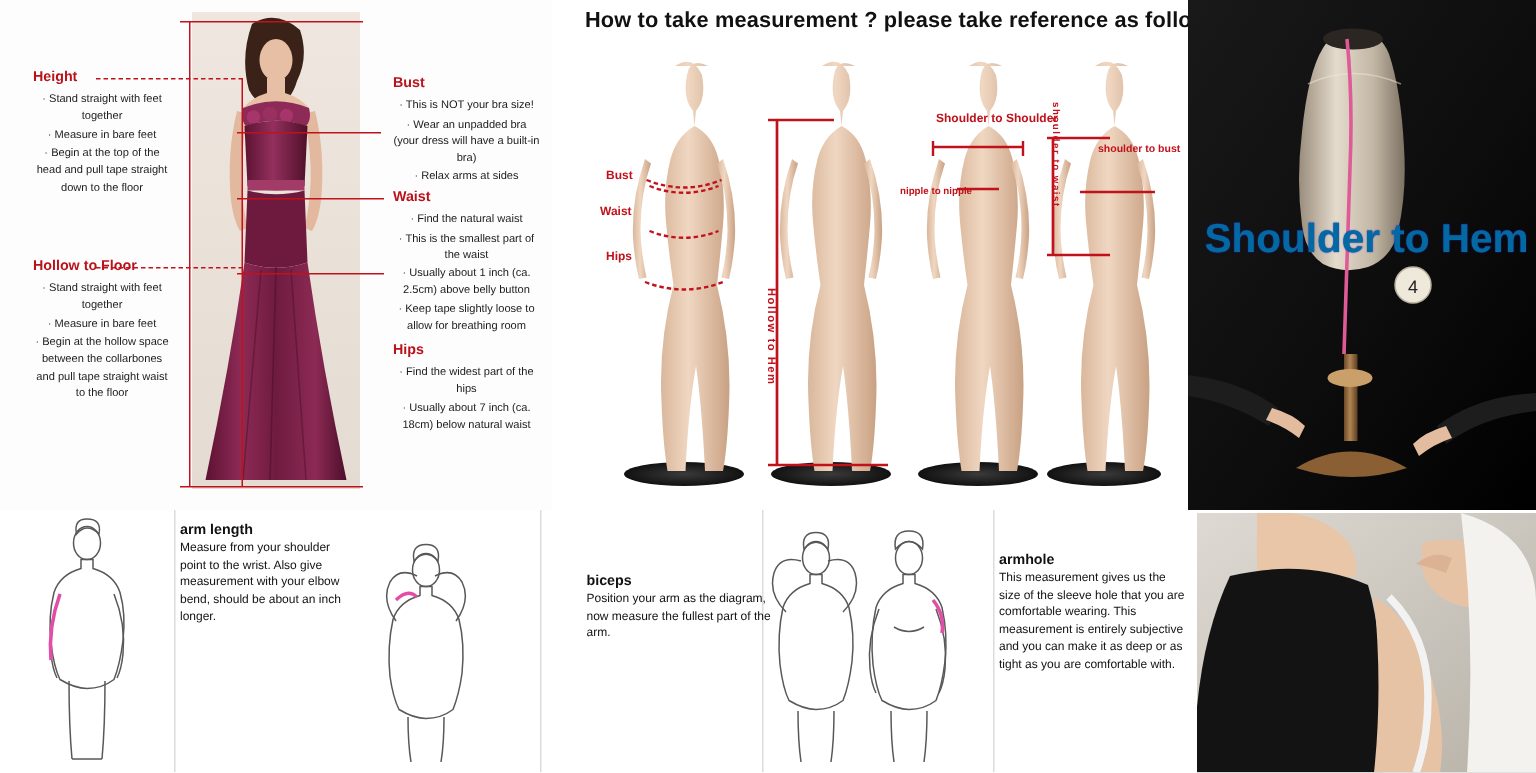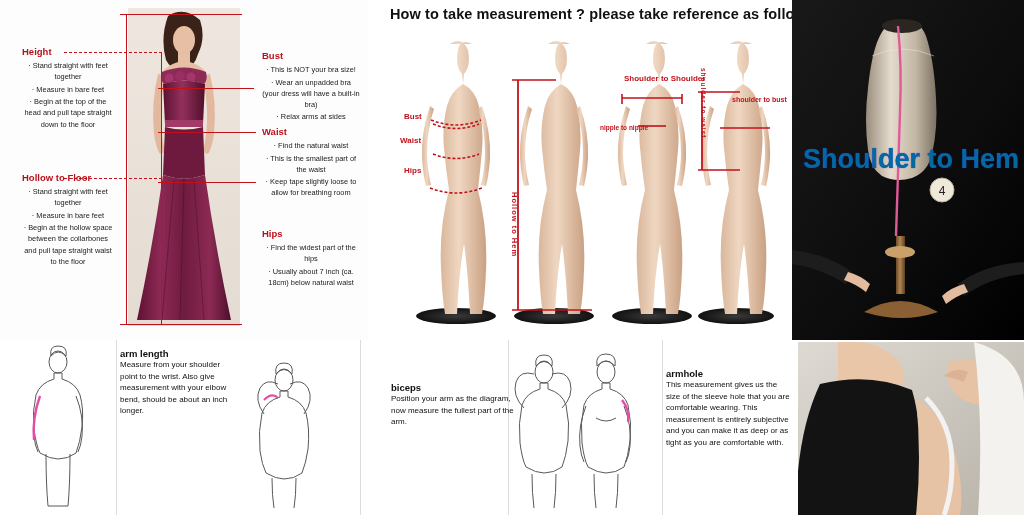--- a/index.html
+++ b/index.html
@@ -215,20 +215,21 @@
         <div>· Wear an unpadded bra (your dress will have a built-in bra)</div>
         <div>· Relax arms at sides</div>
       </div>
     </div>
 
     <div class="abs" style="left:262px; top:126px; width:98px;">
       <div class="note-head">Waist</div>
       <div class="note-list">
         <div>· Find the natural waist</div>
         <div>· This is the smallest part of the waist</div>
+        <div>· Usually about 1 inch (ca. 2.5cm) above belly button</div>
         <div>· Keep tape slightly loose to allow for breathing room</div>
       </div>
     </div>
 
     <div class="abs" style="left:262px; top:228px; width:98px;">
       <div class="note-head">Hips</div>
       <div class="note-list">
         <div>· Find the widest part of the hips</div>
         <div>· Usually about 7 inch (ca. 18cm) below natural waist</div>
       </div>

